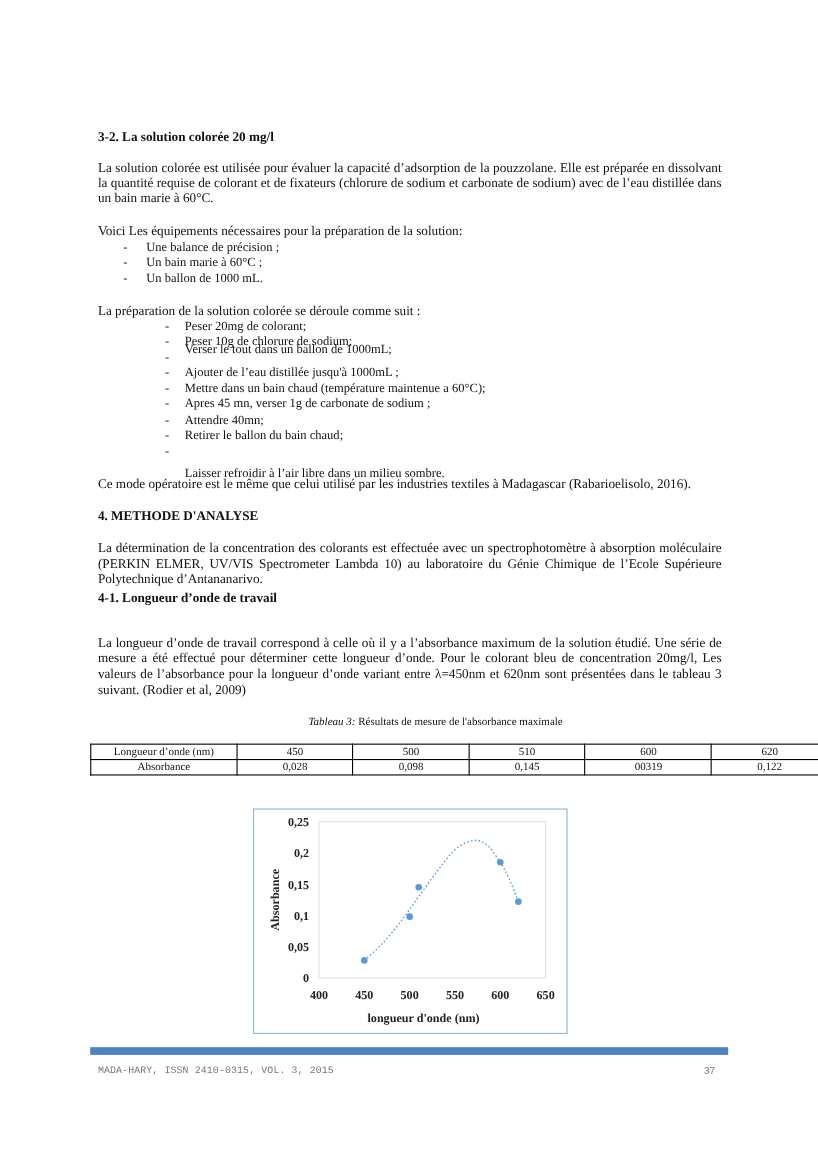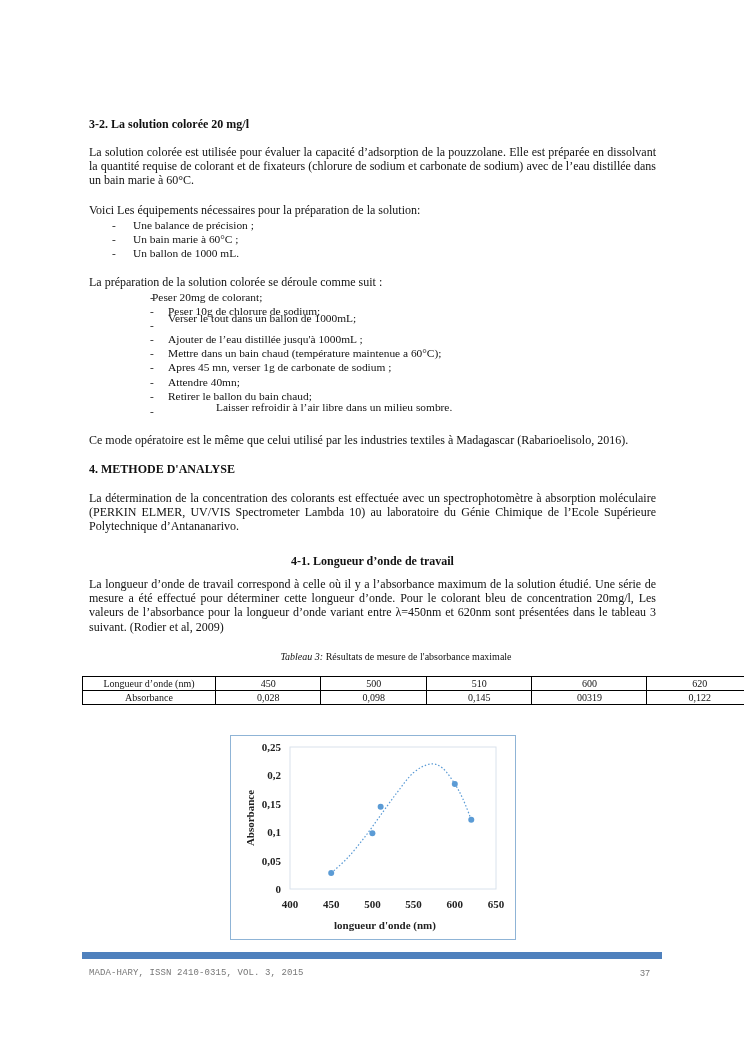--- a/index.html
+++ b/index.html
@@ -36,45 +36,45 @@
   <span class="li" style="left:112px;top:232px;">-</span>
   <span class="li" style="left:133px;top:232px;">Un bain marie à 60°C ;</span>
   <span class="li" style="left:112px;top:246px;">-</span>
   <span class="li" style="left:133px;top:246px;">Un ballon de 1000 mL.</span>
 </div>
 
 <div class="txt" style="top:275px;">La préparation de la solution colorée se déroule comme suit :</div>
 
 <div>
   <span class="li" style="left:150px;top:290px;">-</span>
-  <span class="li" style="left:152px;top:290px;">Peser 20mg de colorant;</span>
+  <span class="li" style="left:168px;top:290px;">Peser 20mg de colorant;</span>
   <span class="li" style="left:150px;top:304px;">-</span>
   <span class="li" style="left:168px;top:304px;">Peser 10g de chlorure de sodium;</span>
   <span class="li" style="left:150px;top:318px;">-</span>
   <span class="li" style="left:168px;top:311px;">Verser le tout dans un ballon de 1000mL;</span>
   <span class="li" style="left:150px;top:332px;">-</span>
   <span class="li" style="left:168px;top:332px;">Ajouter de l’eau distillée  jusqu'à 1000mL ;</span>
   <span class="li" style="left:150px;top:346px;">-</span>
   <span class="li" style="left:168px;top:346px;">Mettre dans un  bain chaud (température maintenue a 60°C);</span>
   <span class="li" style="left:150px;top:360px;">-</span>
   <span class="li" style="left:168px;top:360px;">Apres 45  mn, verser 1g de carbonate de sodium ;</span>
   <span class="li" style="left:150px;top:375px;">-</span>
   <span class="li" style="left:168px;top:375px;">Attendre 40mn;</span>
   <span class="li" style="left:150px;top:389px;">-</span>
   <span class="li" style="left:168px;top:389px;">Retirer le ballon du bain chaud;</span>
   <span class="li" style="left:150px;top:404px;">-</span>
-  <span class="li" style="left:168px;top:400px;margin-left:48px;">Laisser refroidir à l’air libre dans un milieu sombre.</span>
+  <span class="li" style="left:168px;top:424px;">Laisser refroidir à l’air libre dans un milieu sombre.</span>
 </div>
 
 <div class="txt" style="top:433px;">Ce mode opératoire est le même que celui utilisé par les industries textiles à Madagascar (Rabarioelisolo, 2016).</div>
 
 <div class="txt h" style="top:462px;">4. METHODE D'ANALYSE</div>
 <div class="txt just" style="top:491px;">La détermination de la concentration des colorants est effectuée avec un spectrophotomètre à absorption moléculaire (PERKIN ELMER, UV/VIS Spectrometer Lambda 10) au laboratoire du Génie Chimique de l’Ecole Supérieure Polytechnique d’Antananarivo.</div>
 
-<div class="txt h" style="top:554px;text-align:center;">4-1. Longueur d’onde de travail</div>
+<div class="txt h" style="top:536px;">4-1. Longueur d’onde de travail</div>
 <div class="txt just" style="top:577px;">La longueur d’onde de travail correspond à celle où il y a l’absorbance maximum de la solution étudié. Une série de mesure a été effectué pour déterminer cette longueur d’onde. Pour le colorant bleu de concentration 20mg/l, Les valeurs de l’absorbance pour la longueur d’onde variant entre λ=450nm et 620nm sont présentées dans le tableau 3 suivant. (Rodier et al, 2009)</div>
 
 <div class="caption">
   <i>Tableau 3:</i><span> Résultats de mesure de l'absorbance maximale</span>
 </div>
 
 <table class="res">
   <tbody>
       <tr>
     <td class="first">Longueur d’onde (nm)</td>

